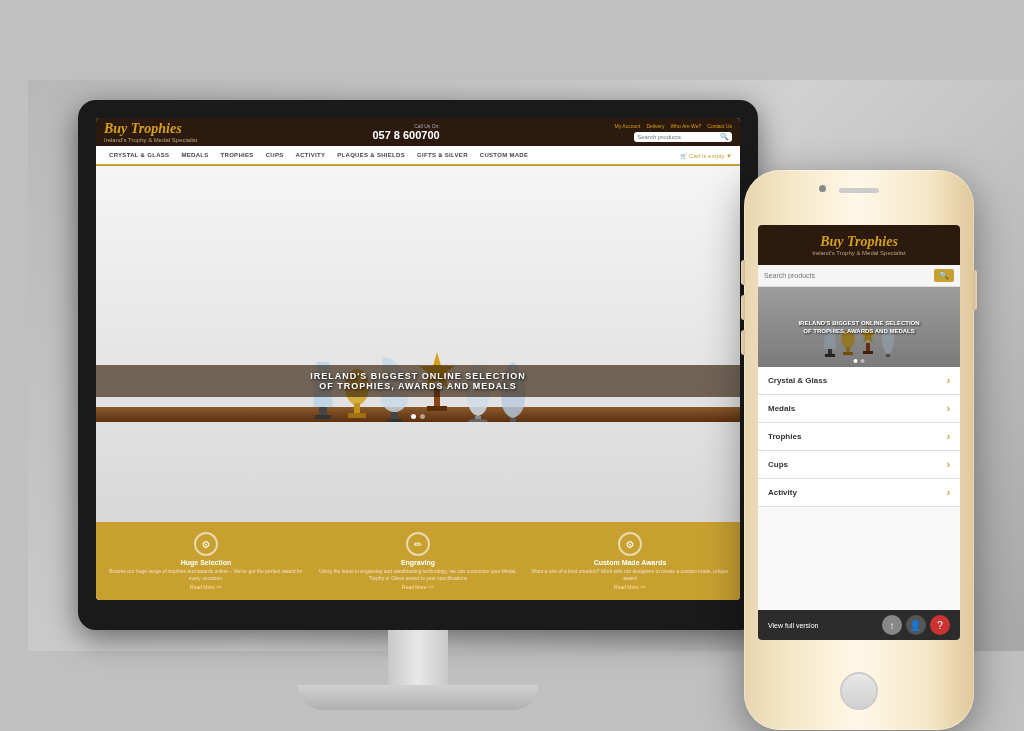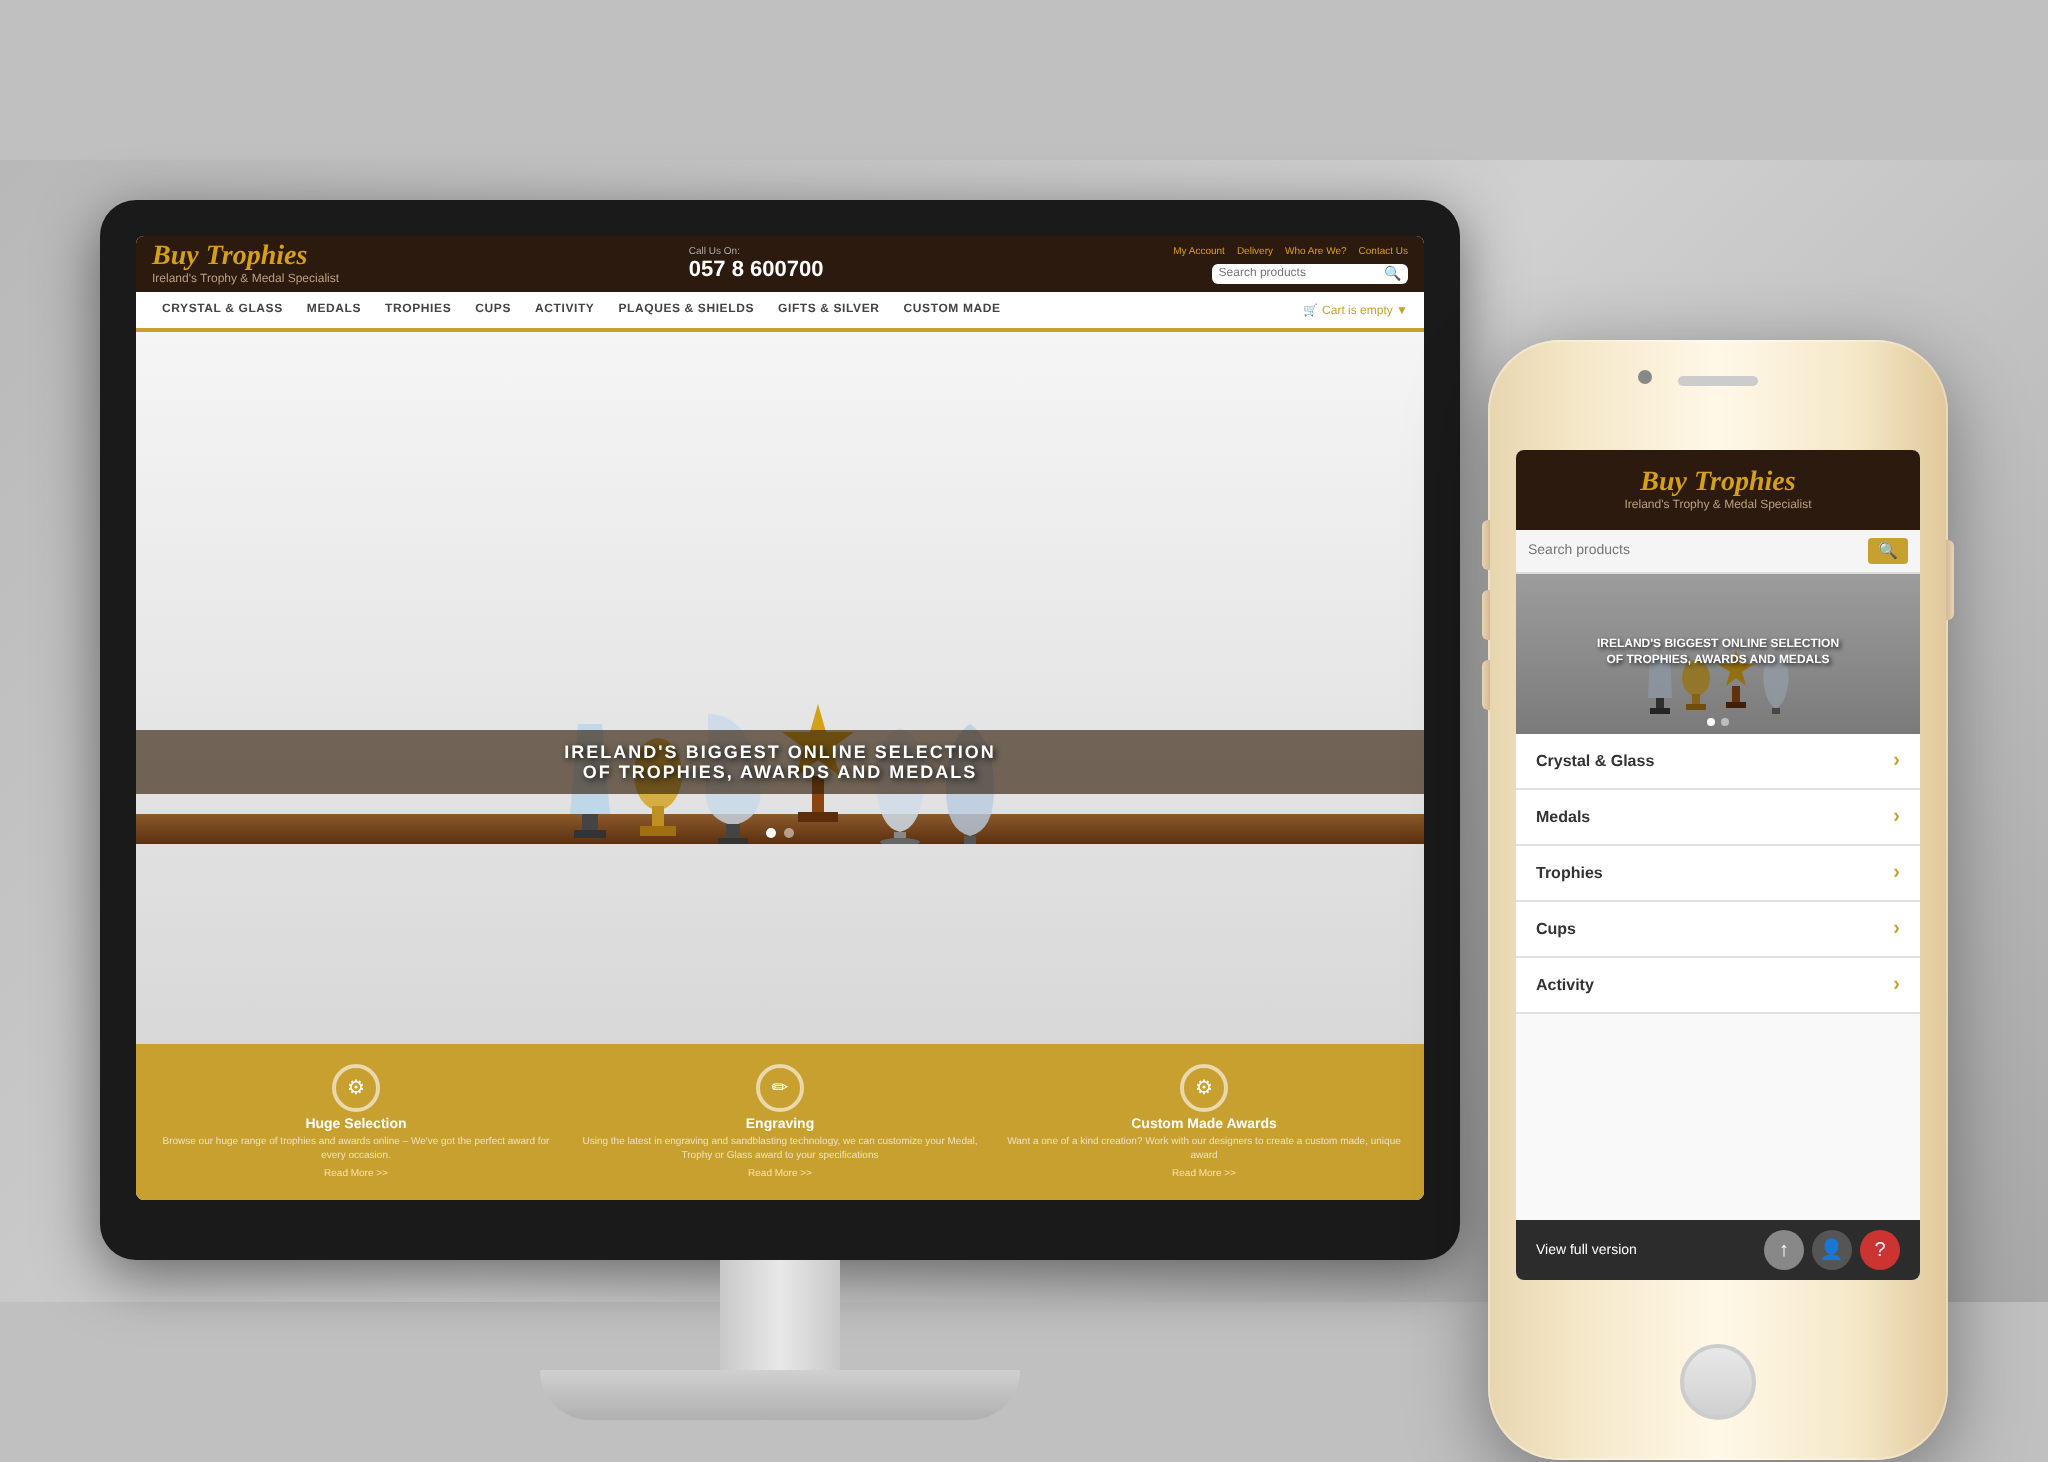--- a/index.html
+++ b/index.html
@@ -15,20 +15,21 @@
     }
 
     .scene {
       position: relative;
       width: 1024px;
       height: 571px;
       background: linear-gradient(135deg, #b8b8b8 0%, #d0d0d0 50%, #a8a8a8 100%);
       display: flex;
       align-items: center;
       justify-content: center;
+      margin-left: 28px;
     }
 
     
     .imac {
       position: absolute;
       left: 50px;
       top: 20px;
       width: 680px;
       height: 660px;
     }
@@ -113,21 +114,21 @@
     }
 
     .site-logo-sub {
       color: #b8a080;
       font-size: 6px;
       font-family: Arial, sans-serif;
       font-style: normal;
     }
 
     .site-contact {
-      text-align: left;
+      text-align: right;
       color: #d4a017;
     }
 
     .site-contact .call-label {
       font-size: 5px;
       color: #aaa;
     }
 
     .site-contact .phone {
       font-size: 11px;

